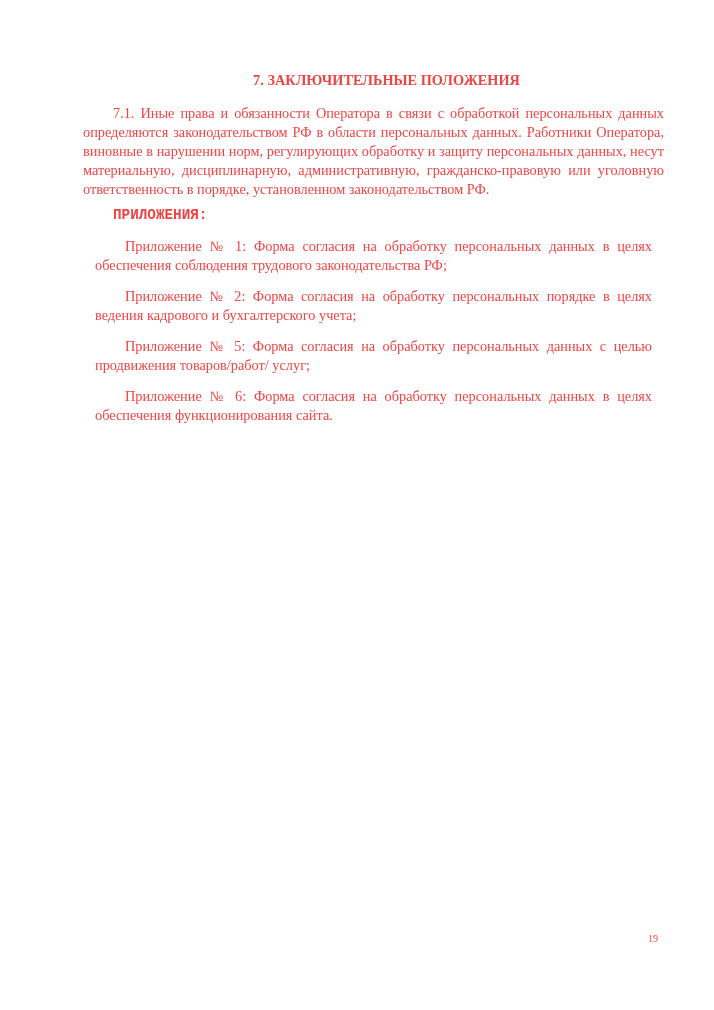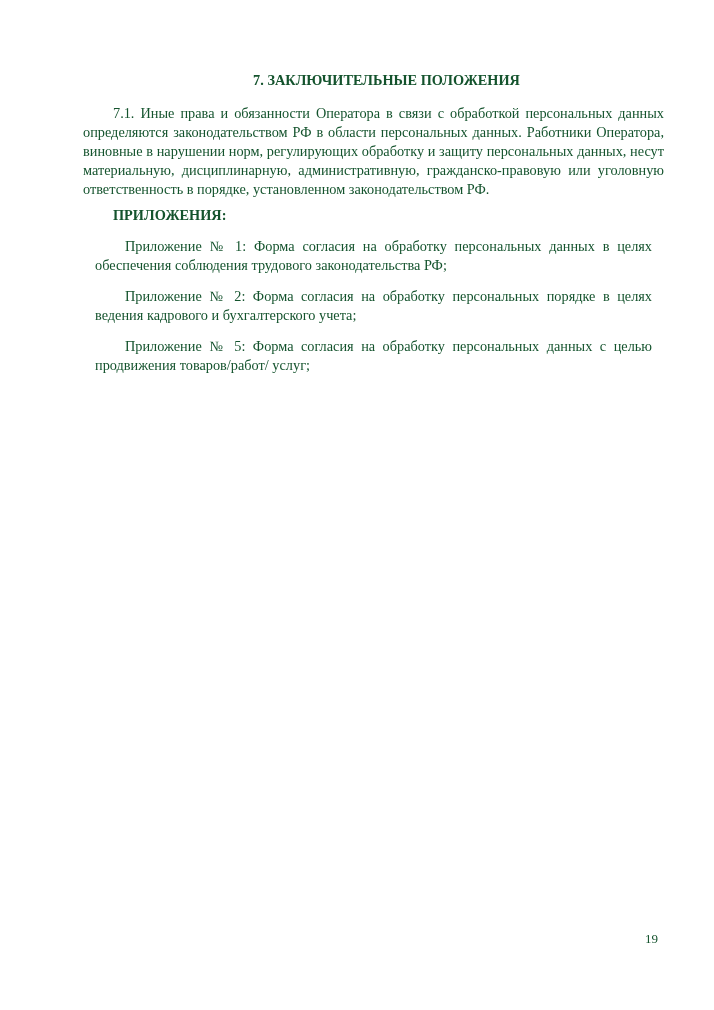--- a/index.html
+++ b/index.html
@@ -5,21 +5,21 @@
   html, body {
     margin: 0;
     padding: 0;
     background: #ffffff;
   }
   .page {
     position: relative;
     width: 714px;
     height: 1010px;
     background: #ffffff;
-    color: #14532d;
+    color: #ef4444;
     font-family: "Liberation Serif", "DejaVu Serif", serif;
     font-size: 14.3px;
     line-height: 19px;
     overflow: hidden;
   }
   .content {
     position: absolute;
     left: 83px;
     top: 71px;
     width: 581px;
@@ -34,31 +34,32 @@
   }
   .clause {
     text-align: justify;
     text-indent: 30px;
     margin: 0;
   }
   .appendices-heading {
     font-weight: 700;
     text-indent: 30px;
     margin: 7px 0 0 0;
+    font-family: Liberation Mono, monospace;
   }
   .appendix {
     text-align: justify;
     text-indent: 30px;
     margin: 12px;
   }
   .page-number {
     position: absolute;
     top: 931px;
     right: 56px;
-    font-size: 13px;
+    font-size: 10px;
     line-height: 15px;
   }
 </style>
 </head>
 <body>
 
 <div class="page">
   <div class="content">
 
     <p class="doc-title">7. ЗАКЛЮЧИТЕЛЬНЫЕ ПОЛОЖЕНИЯ</p>
@@ -68,17 +69,18 @@
     <p class="appendices-heading">ПРИЛОЖЕНИЯ:</p>
 
     <p class="appendix">Приложение № 1: Форма согласия на обработку персональных данных в целях обеспечения соблюдения трудового законодательства РФ;</p>
 
     <p class="appendix">Приложение № 2: Форма согласия на обработку персональных порядке в целях ведения кадрового и бухгалтерского учета;</p>
 
 
 
     <p class="appendix">Приложение № 5: Форма согласия на обработку персональных данных с целью продвижения товаров/работ/ услуг;</p>
 
+    <p class="appendix">Приложение № 6: Форма согласия на обработку персональных данных в целях обеспечения функционирования сайта.</p>
 
   </div>
 
   <div class="page-number">19</div>
 </div>
 
 </body></html>

